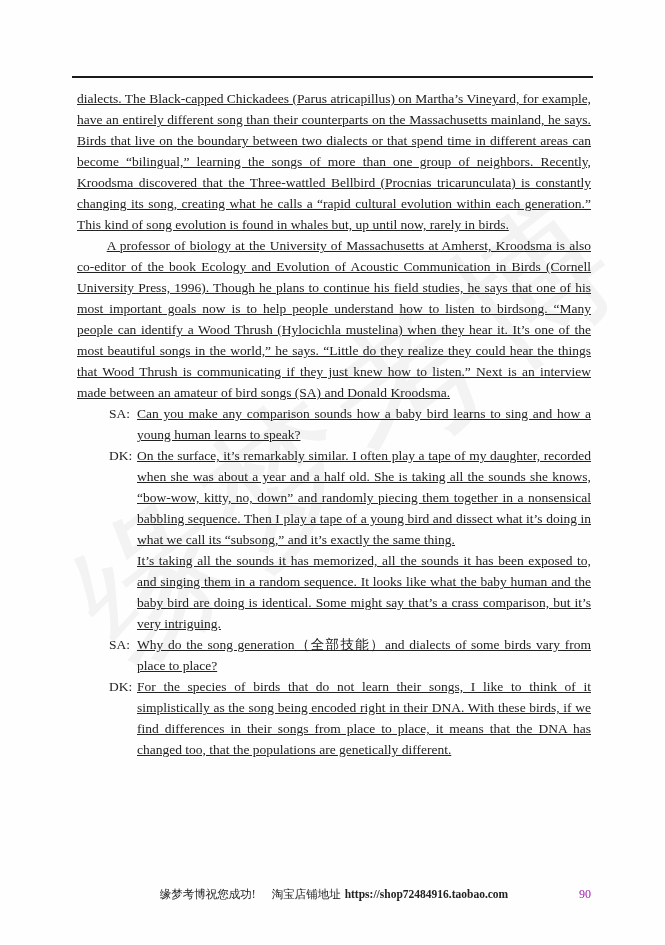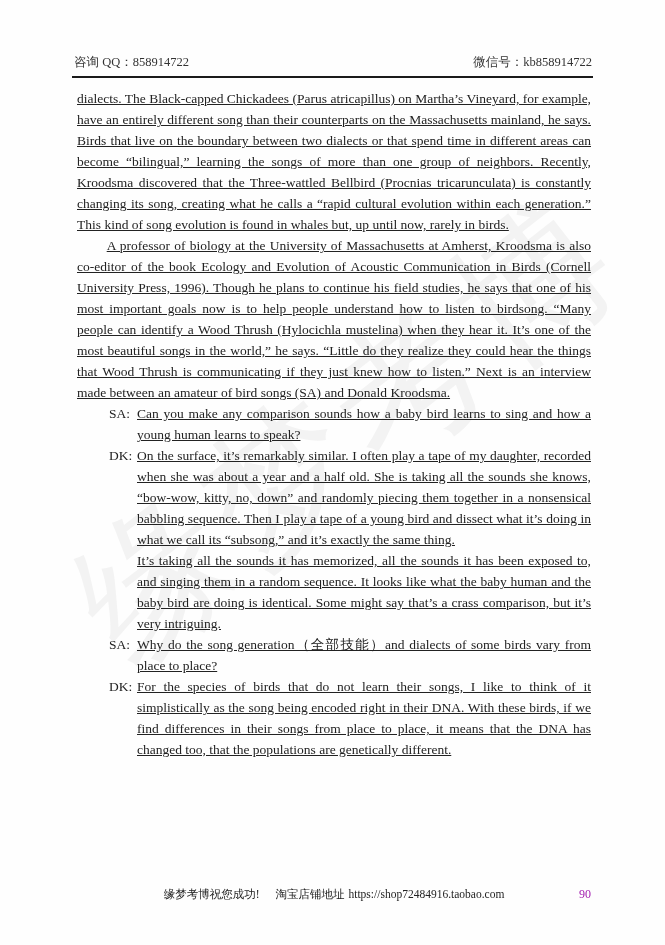--- a/index.html
+++ b/index.html
@@ -69,37 +69,33 @@
     top: 887px; left: 77px; width: 514px;
     font-size: 11.5px;
     color: #222222;
   }
   .footer-center {
     text-align: center;
     white-space: nowrap;
   }
   .footer .blessing { margin-right: 16px; }
   .footer .shop-label { margin-right: 4px; margin-top: 45px; }
-  .footer .shop-url { font-weight: normal; }
+  .footer .shop-url { font-weight: bold; }
   .page-number {
     position: absolute;
     right: 0; top: 0;
     font-size: 12px;
     color: #a21caf;
   }
 </style>
 </head>
 <body>
 
 <div class="page">
 
-  <div class="header">
-    <span>咨询 QQ：858914722</span>
-    <span>微信号：kb858914722</span>
-  </div>
   <div class="header-rule"></div>
 
   <div class="watermark">缘梦考博</div>
 
   <div class="content">
 
     <p>dialects. The Black-capped Chickadees (Parus atricapillus) on Martha’s Vineyard, for example, have an entirely different song than their counterparts on the Massachusetts mainland, he says. Birds that live on the boundary between two dialects or that spend time in different areas can become “bilingual,” learning the songs of more than one group of neighbors. Recently, Kroodsma discovered that the Three-wattled Bellbird (Procnias tricarunculata) is constantly changing its song, creating what he calls a “rapid cultural evolution within each generation.” This kind of song evolution is found in whales but, up until now, rarely in birds.</p>
 
     <p class="para-indent">A professor of biology at the University of Massachusetts at Amherst, Kroodsma is also co-editor of the book Ecology and Evolution of Acoustic Communication in Birds (Cornell University Press, 1996). Though he plans to continue his field studies, he says that one of his most important goals now is to help people understand how to listen to birdsong. “Many people can identify a Wood Thrush (Hylocichla mustelina) when they hear it. It’s one of the most beautiful songs in the world,” he says. “Little do they realize they could hear the things that Wood Thrush is communicating if they just knew how to listen.” Next is an interview made between an amateur of bird songs (SA) and Donald Kroodsma.</p>
 

